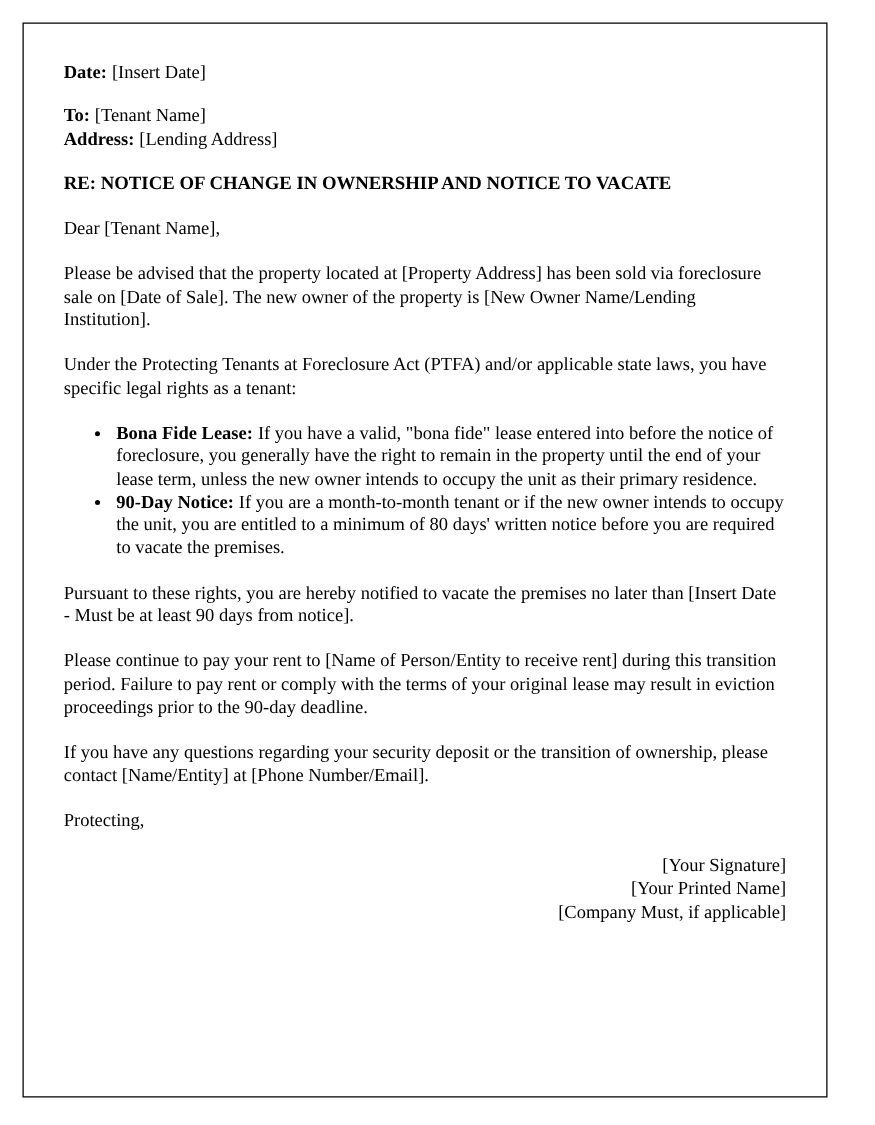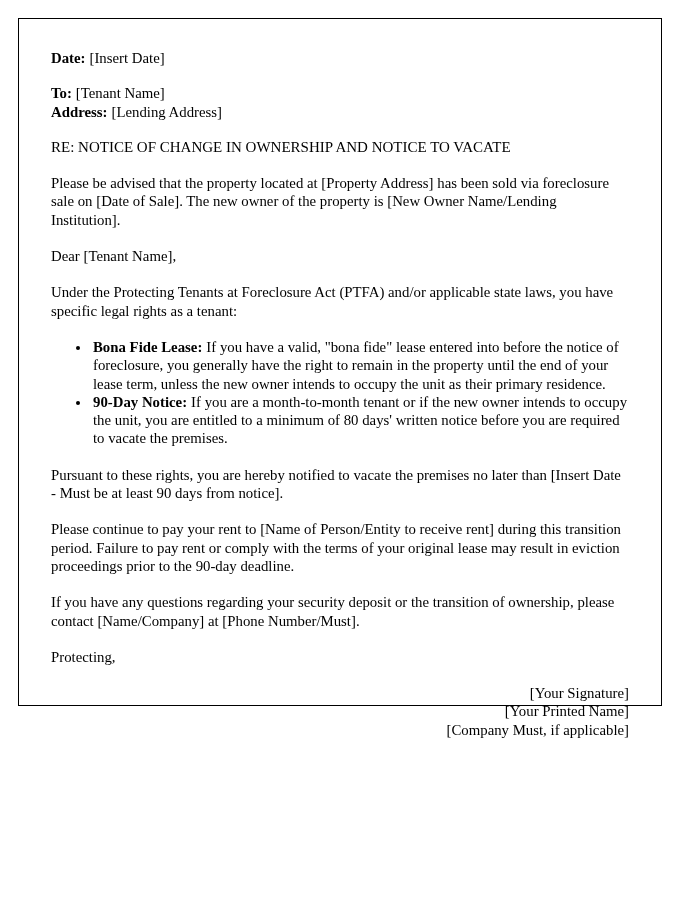--- a/index.html
+++ b/index.html
@@ -9,34 +9,34 @@
     width: 700px;
     height: 900px;
     font-family: "Liberation Serif", "DejaVu Serif", serif;
     color: #000000;
   }
   .page {
     position: absolute;
     left: 18px;
     top: 18px;
     width: 644px;
-    height: 688px;
+    height: 860px;
     background: #ffffff;
     border: 1px solid #000000;
     box-sizing: border-box;
     padding: 30px 32px;
     font-size: 14.8px;
     line-height: 18.3px;
   }
   p { margin: 0 0 18px 0; }
   .meta-line { margin: 0; }
   .meta-date { margin: 0 0 17px 0; }
   .label { font-weight: bold; margin-right: 4px; }
   .subject {
-    font-weight: normal;
+    font-weight: bold;
     font-size: 15px;
     margin: 17px 0 18px 0;
   }
   ul.bullets {
     margin: 0 0 18px 0;
     padding-left: 40px;
     list-style-type: disc;
   }
   ul.bullets li { margin: 0; padding-left: 2px; }
   .sig-block p { margin: 0; text-align: right; }
@@ -54,40 +54,40 @@
   <p class="meta-line">
     <span class="label">To:</span><span>[Tenant Name]</span>
   </p>
 
   <p class="meta-line" style="margin-bottom:17px;">
     <span class="label">Address:</span><span>[Lending Address]</span>
   </p>
 
   <p class="subject">RE: NOTICE OF CHANGE IN OWNERSHIP AND NOTICE TO VACATE</p>
 
+  <p>Dear [Tenant Name],</p>
+
   <p>Please be advised that the property located at [Property Address] has been sold via foreclosure sale on [Date of Sale]. The new owner of the property is [New Owner Name/Lending Institution].</p>
-
-  <p>Dear [Tenant Name],</p>
 
   <p>Under the Protecting Tenants at Foreclosure Act (PTFA) and/or applicable state laws, you have specific legal rights as a tenant:</p>
 
   <ul class="bullets">
     <li>
       <span class="label">Bona Fide Lease:</span><span>If you have a valid, "bona fide" lease entered into before the notice of foreclosure, you generally have the right to remain in the property until the end of your lease term, unless the new owner intends to occupy the unit as their primary residence.</span>
     </li>
     <li>
       <span class="label">90-Day Notice:</span><span>If you are a month-to-month tenant or if the new owner intends to occupy the unit, you are entitled to a minimum of 80 days' written notice before you are required to vacate the premises.</span>
     </li>
   </ul>
 
   <p>Pursuant to these rights, you are hereby notified to vacate the premises no later than [Insert Date - Must be at least 90 days from notice].</p>
 
   <p>Please continue to pay your rent to [Name of Person/Entity to receive rent] during this transition period. Failure to pay rent or comply with the terms of your original lease may result in eviction proceedings prior to the 90-day deadline.</p>
 
-  <p>If you have any questions regarding your security deposit or the transition of ownership, please contact [Name/Company] at [Phone Number/Must].</p>
+  <p>If you have any questions regarding your security deposit or the transition of ownership, please contact [Name/Entity] at [Phone Number/Email].</p>
 
   <p class="closing">Protecting,</p>
 
   <div class="sig-block">
     <p>[Your Signature]</p>
     <p>[Your Printed Name]</p>
     <p>[Company Must, if applicable]</p>
   </div>
 
 </div>

